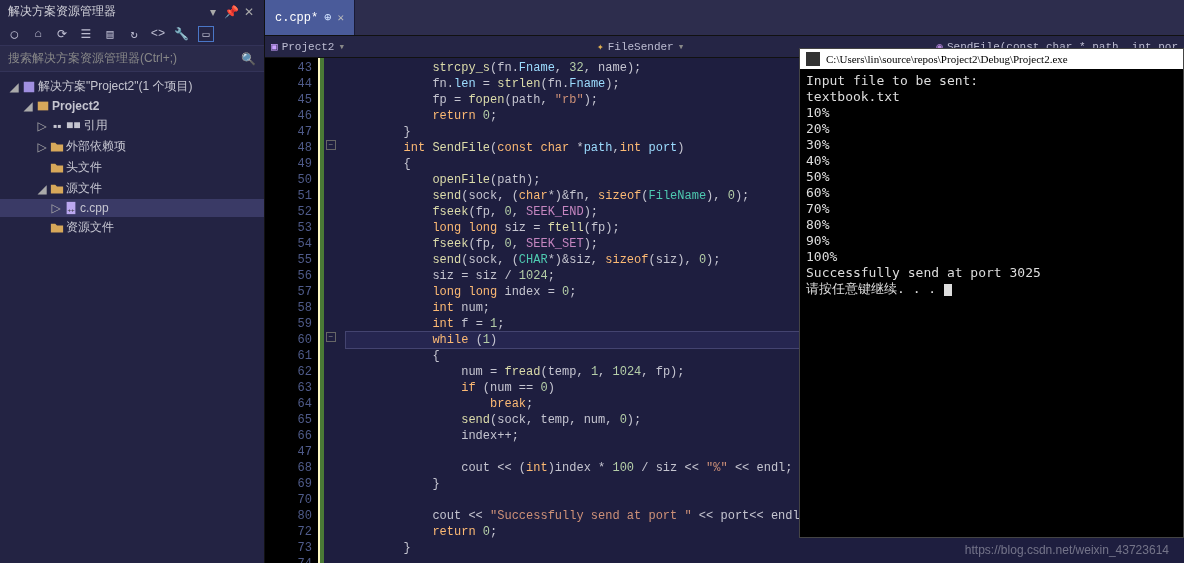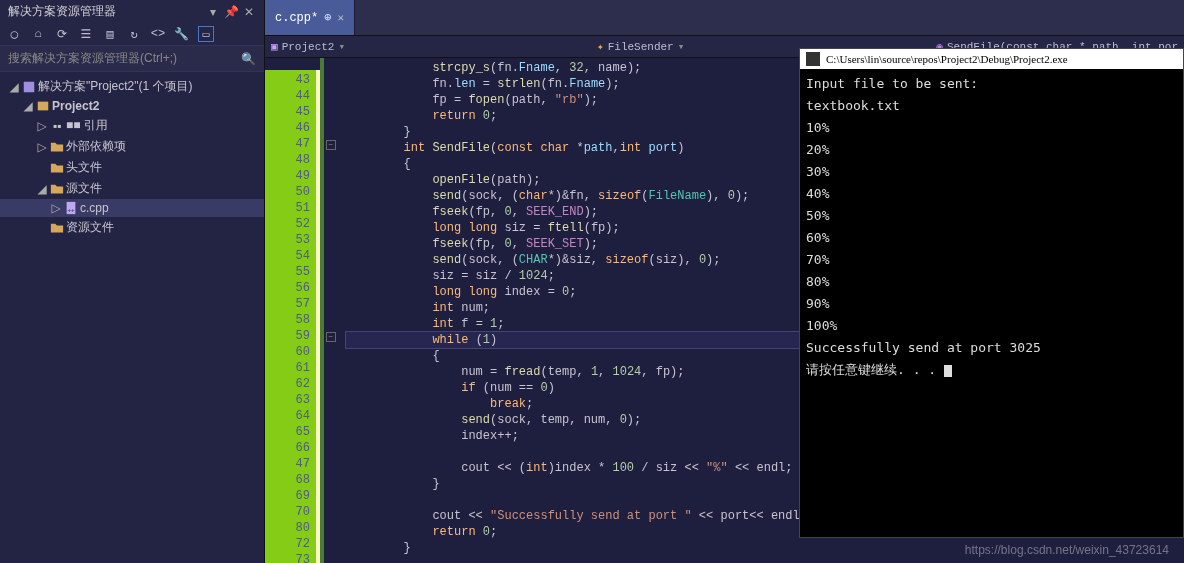--- a/index.html
+++ b/index.html
@@ -73,25 +73,24 @@
 }
 .crumbs .cube { color: #c9a0ff; }
 .crumbs .spark { color: #e0b050; }
 .crumbs .circle { color: #b085d6; }
 .crumbs .dd { color: #888; cursor: pointer; }
 .crumb-seg { display: flex; align-items: center; gap: 4px; cursor: pointer; }
 .crumb-spacer { flex: 1; }
 
 .editor-area { flex: 1; position: relative; display: flex; overflow: hidden; background: #1e1e3f; }
 .gutter {
-  width: 55px; background: #84cc16; color: #4f5b8a;
+  width: 55px; background: #000000; color: #4f5b8a;
   text-align: right; padding: 2px 6px 2px 0;
   font-size: 12px; line-height: 16px;
-  border-right: 4px solid #fef9c3;
-  margin-top: 12px;
+  border-right: 2px solid #fef9c3;
 }
 .gutter .ln { height: 16px; }
 .fold-col {
   width: 16px; background: #1e1e3f;
   position: relative;
 }
 .fold-col .mk {
   position: absolute; left: 2px; width: 10px; height: 10px;
   border: 1px solid #666; background: #1e1e3f;
   color: #888; font-size: 8px; line-height: 8px;
@@ -131,21 +130,21 @@
   font-size: 13px;
 }
 .console-title {
   background: #fff; color: #000;
   padding: 3px 6px; font-size: 11px;
   display: flex; align-items: center; gap: 6px;
   font-family: Liberation Serif, serif;
   white-space: nowrap; overflow: hidden;
 }
 .console-title .cicon { width: 14px; height: 14px; background: #333; display: inline-block; }
-.console-body { padding: 4px 6px; line-height: 22px; white-space: pre; }
+.console-body { padding: 4px 6px; line-height: 16px; white-space: pre; }
 .cursor { display:inline-block; width: 8px; height: 12px; background: #ddd; vertical-align: middle; }
 
 .watermark {
   position: absolute; right: 15px; bottom: 6px;
   color: rgba(200,200,210,0.5); font-size: 12px;
   font-family: Arial, sans-serif;
 }
 svg.i { width: 14px; height: 14px; }
 </style>
 </head>

